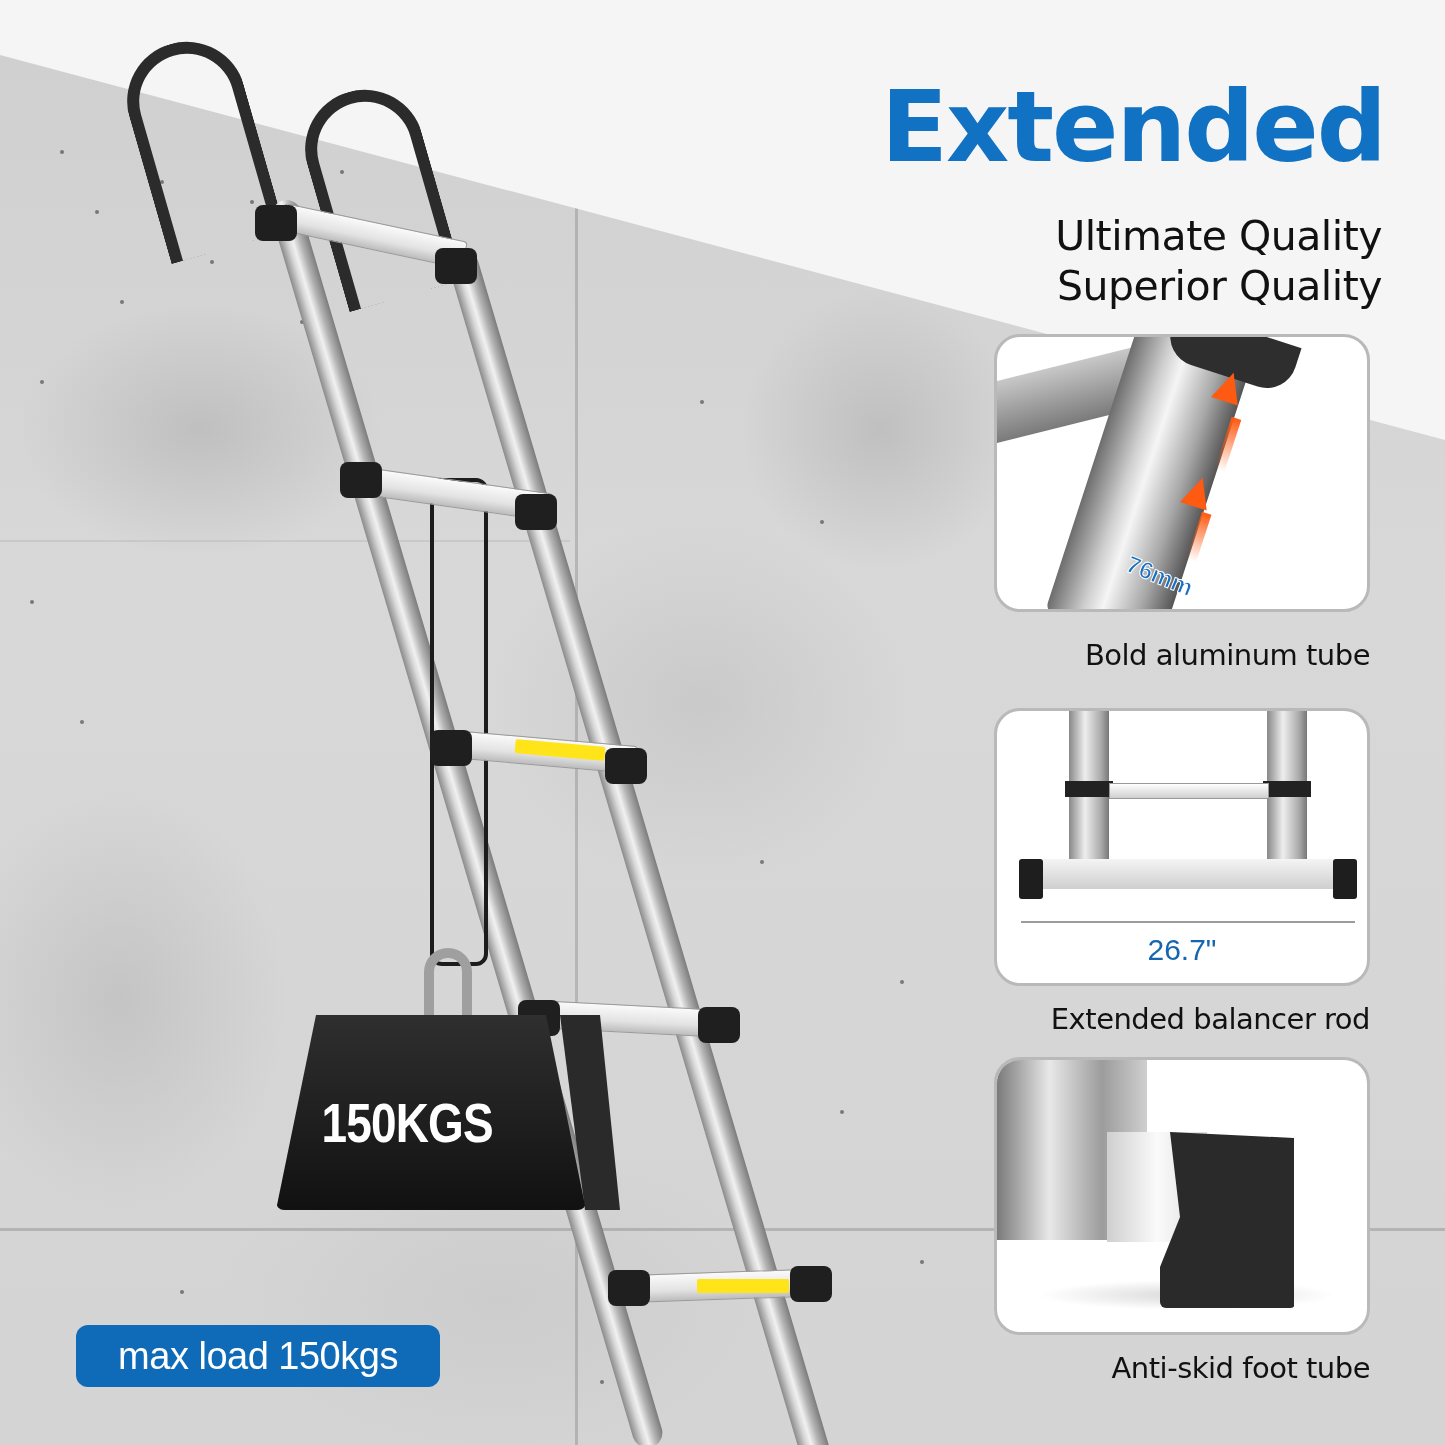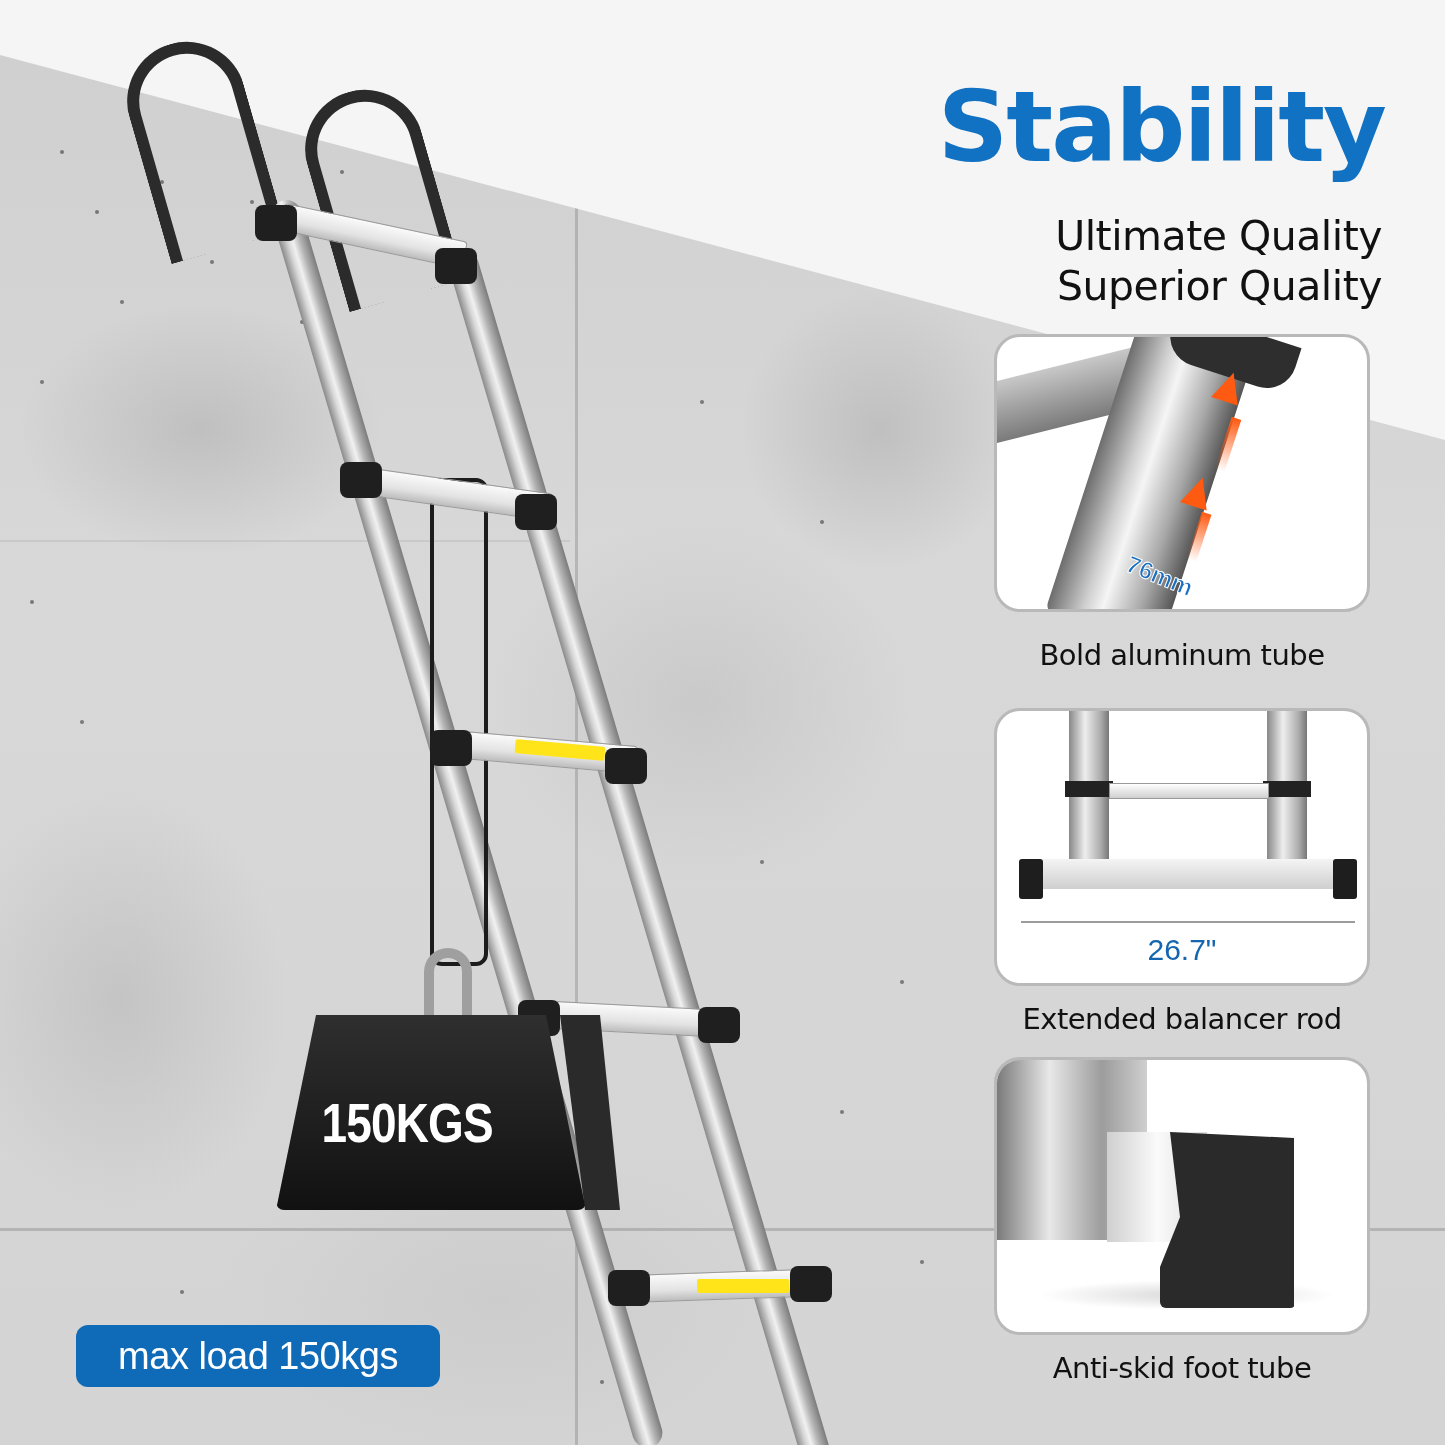--- a/index.html
+++ b/index.html
@@ -34,21 +34,21 @@
   .shackle{position:absolute;left:424px;top:948px;width:48px;height:80px;border:10px solid #9f9f9f;border-bottom:none;border-radius:30px 30px 0 0;box-sizing:border-box;}
   .weight-text{position:absolute;left:276px;top:1090px;width:240px;text-align:center;color:#fff;font-family:"Liberation Sans",sans-serif;font-weight:bold;font-size:56px;letter-spacing:-1px;transform:scaleX(.82);transform-origin:left;padding-left:40px;}
 
   .badge{position:absolute;left:76px;top:1325px;width:364px;height:62px;background:#0f6ab8;border-radius:12px;color:#fff;
     display:flex;align-items:center;justify-content:center;font-family:"Liberation Sans",sans-serif;font-size:38px;letter-spacing:-0.5px;}
 
   .title{position:absolute;right:60px;top:78px;color:#1171c2;font-family:"DejaVu Sans",sans-serif;font-weight:bold;font-size:98px;letter-spacing:-2px;line-height:1;}
   .subtitle{position:absolute;right:63px;text-align:right;color:#111;font-family:"DejaVu Sans",sans-serif;font-size:41px;line-height:1;letter-spacing:-0.5px;}
 
   .panel{position:absolute;left:994px;width:376px;background:#fff;border:3px solid #b9b9b9;border-radius:26px;overflow:hidden;box-sizing:border-box;}
-  .caption{position:absolute;left:994px;width:376px;text-align:center;color:#111;font-family:"DejaVu Sans",sans-serif;font-size:29px;letter-spacing:-0.5px;}
+  .caption{position:absolute;left:994px;width:376px;text-align:right;color:#111;font-family:"DejaVu Sans",sans-serif;font-size:29px;letter-spacing:-0.5px;}
 
   
   .p1-bar{position:absolute;left:-20px;top:50px;width:260px;height:60px;background:linear-gradient(180deg,#c8c8c8,#7a7a7a);transform:rotate(-14deg);transform-origin:left;}
   .p1-tube{position:absolute;left:150px;top:-30px;width:120px;height:340px;transform:rotate(18deg);transform-origin:top center;
     background:linear-gradient(90deg,#6d6d6d 0%,#cfcfcf 30%,#f5f5f5 45%,#a8a8a8 75%,#555 100%);border-radius:10px;}
   .p1-cap{position:absolute;left:170px;top:-10px;width:130px;height:50px;background:#2e2e2e;border-radius:0 0 30px 30px;transform:rotate(18deg);}
   .arrow{position:absolute;width:0;height:0;border-left:14px solid transparent;border-right:14px solid transparent;border-bottom:30px solid #ff5a12;}
   .arrow-shaft{position:absolute;width:10px;background:linear-gradient(0deg,rgba(255,90,18,0),#ff5a12);}
   .mm-label{position:absolute;left:128px;top:225px;color:#1b6fc0;font-family:"Liberation Sans",sans-serif;font-weight:bold;font-size:24px;transform:rotate(22deg);-webkit-text-stroke:1px #fff;}
 
@@ -129,21 +129,21 @@
   <div class="clamp" style="left:790px;top:1266px;"></div>
 </div>
 
 <div class="shackle"></div>
 <div class="weight-side"></div>
 <div class="weight"></div>
 <div class="weight-text">150KGS</div>
 
 <div class="badge">max load 150kgs</div>
 
-<div class="title">Stability</div>
+<div class="title">Extended</div>
 <div class="subtitle" style="top:216px;">Ultimate Quality</div>
 <div class="subtitle" style="top:266px;">Superior  Quality</div>
 
 <div class="panel" style="top:334px;height:278px;">
   <div class="p1-bar"></div>
   <div class="p1-tube"></div>
   <div class="p1-cap"></div>
   <div class="arrow-shaft" style="left:197px;top:175px;height:50px;transform:rotate(18deg);"></div>
   <div class="arrow" style="left:187px;top:140px;transform:rotate(18deg);"></div>
   <div class="arrow-shaft" style="left:226px;top:80px;height:55px;transform:rotate(18deg);"></div>

